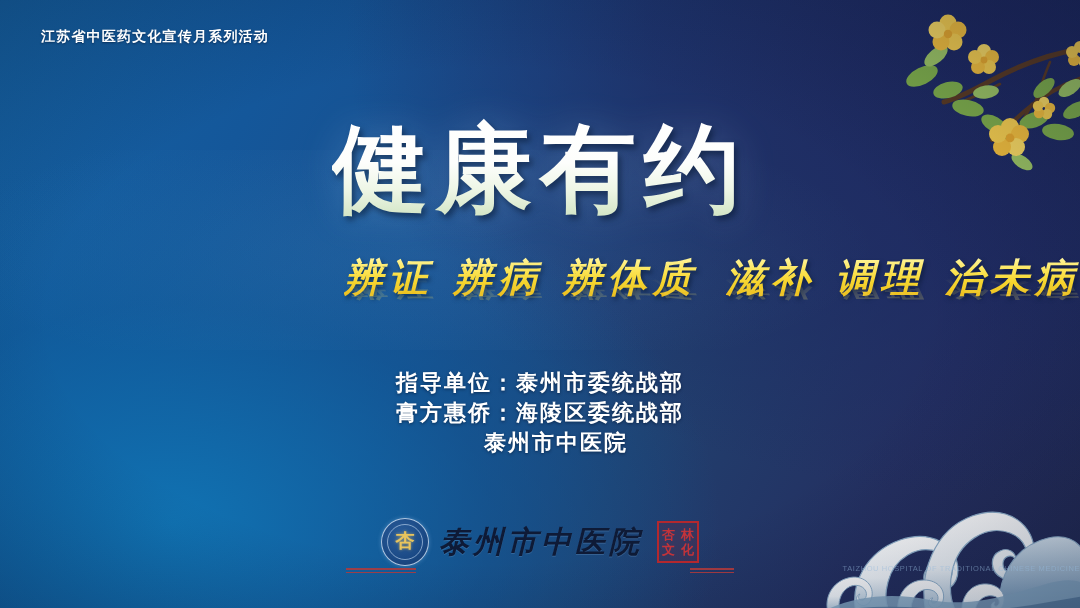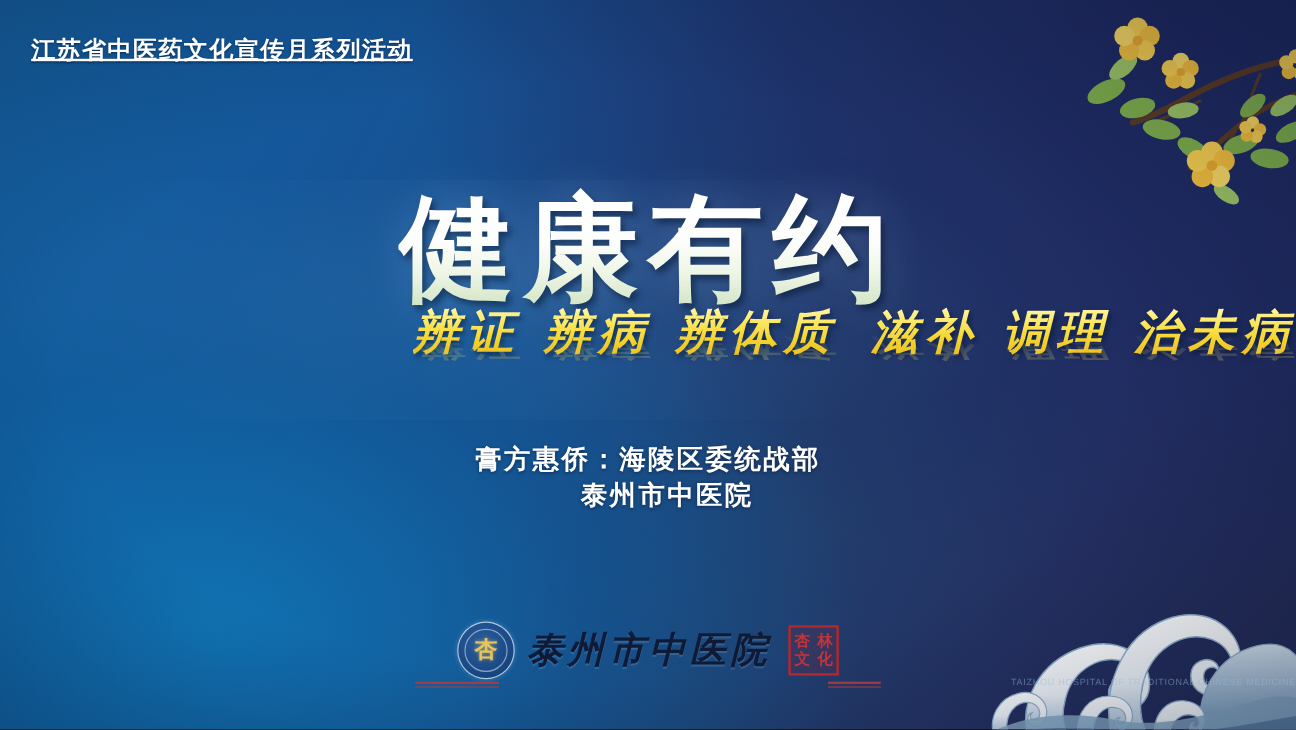--- a/index.html
+++ b/index.html
@@ -34,42 +34,40 @@
     left: 0; right: 0;
     top: 150px;
     height: 200px;
     background: radial-gradient(ellipse 62% 100% at 38% 50%, rgba(120,180,230,0.11) 0%, rgba(120,180,230,0.0) 70%);
     pointer-events: none;
   }
 
   
   .header-line {
     position: absolute;
-    left: 26px;
+    left: 41px;
     top: 28px;
-    font-size: 20px;
+    font-size: 14px;
     font-weight: 700;
     letter-spacing: 1.2px;
     color: #ffffff;
     text-shadow: 0 1px 2px rgba(0,20,50,0.55);
     white-space: nowrap;
-    text-decoration: underline;
   }
 
   
   .title-row {
     position: absolute;
     left: 0; right: 0;
     top: 118px;
     display: flex;
     justify-content: center;
     align-items: baseline;
     gap: 84px;
     pointer-events: none;
-    margin-top: 38px;
   }
   .title-part {
     font-family: "DejaVu Serif", "Liberation Serif", serif;
     font-size: 96px;
     font-weight: 700;
     line-height: 1.06;
     letter-spacing: 8px;
     background: linear-gradient(180deg, #ffffff 0%, #fdfefc 44%, #eef6e6 70%, #cfe3c2 100%);
     -webkit-background-clip: text;
     background-clip: text;
@@ -380,20 +378,21 @@
       <div class="sub-text">辨证 辨病 辨体质</div>
       <div class="sub-reflection">辨证 辨病 辨体质</div>
     </div>
     <div class="sub-group">
       <div class="sub-text">滋补 调理 治未病</div>
       <div class="sub-reflection">滋补 调理 治未病</div>
     </div>
   </div>
 
   <div class="org-block">
+    <div class="org-line indent-1">指导单位：泰州市委统战部</div>
     <div class="org-line indent-2">膏方惠侨：海陵区委统战部</div>
     <div class="org-line indent-3">泰州市中医院</div>
   </div>
 
   <div class="logo-lockup">
     <div class="emblem">
       <div class="emblem-glyph">杏</div>
     </div>
     <div class="hospital-name">泰州市中医院</div>
     <div class="seal">

